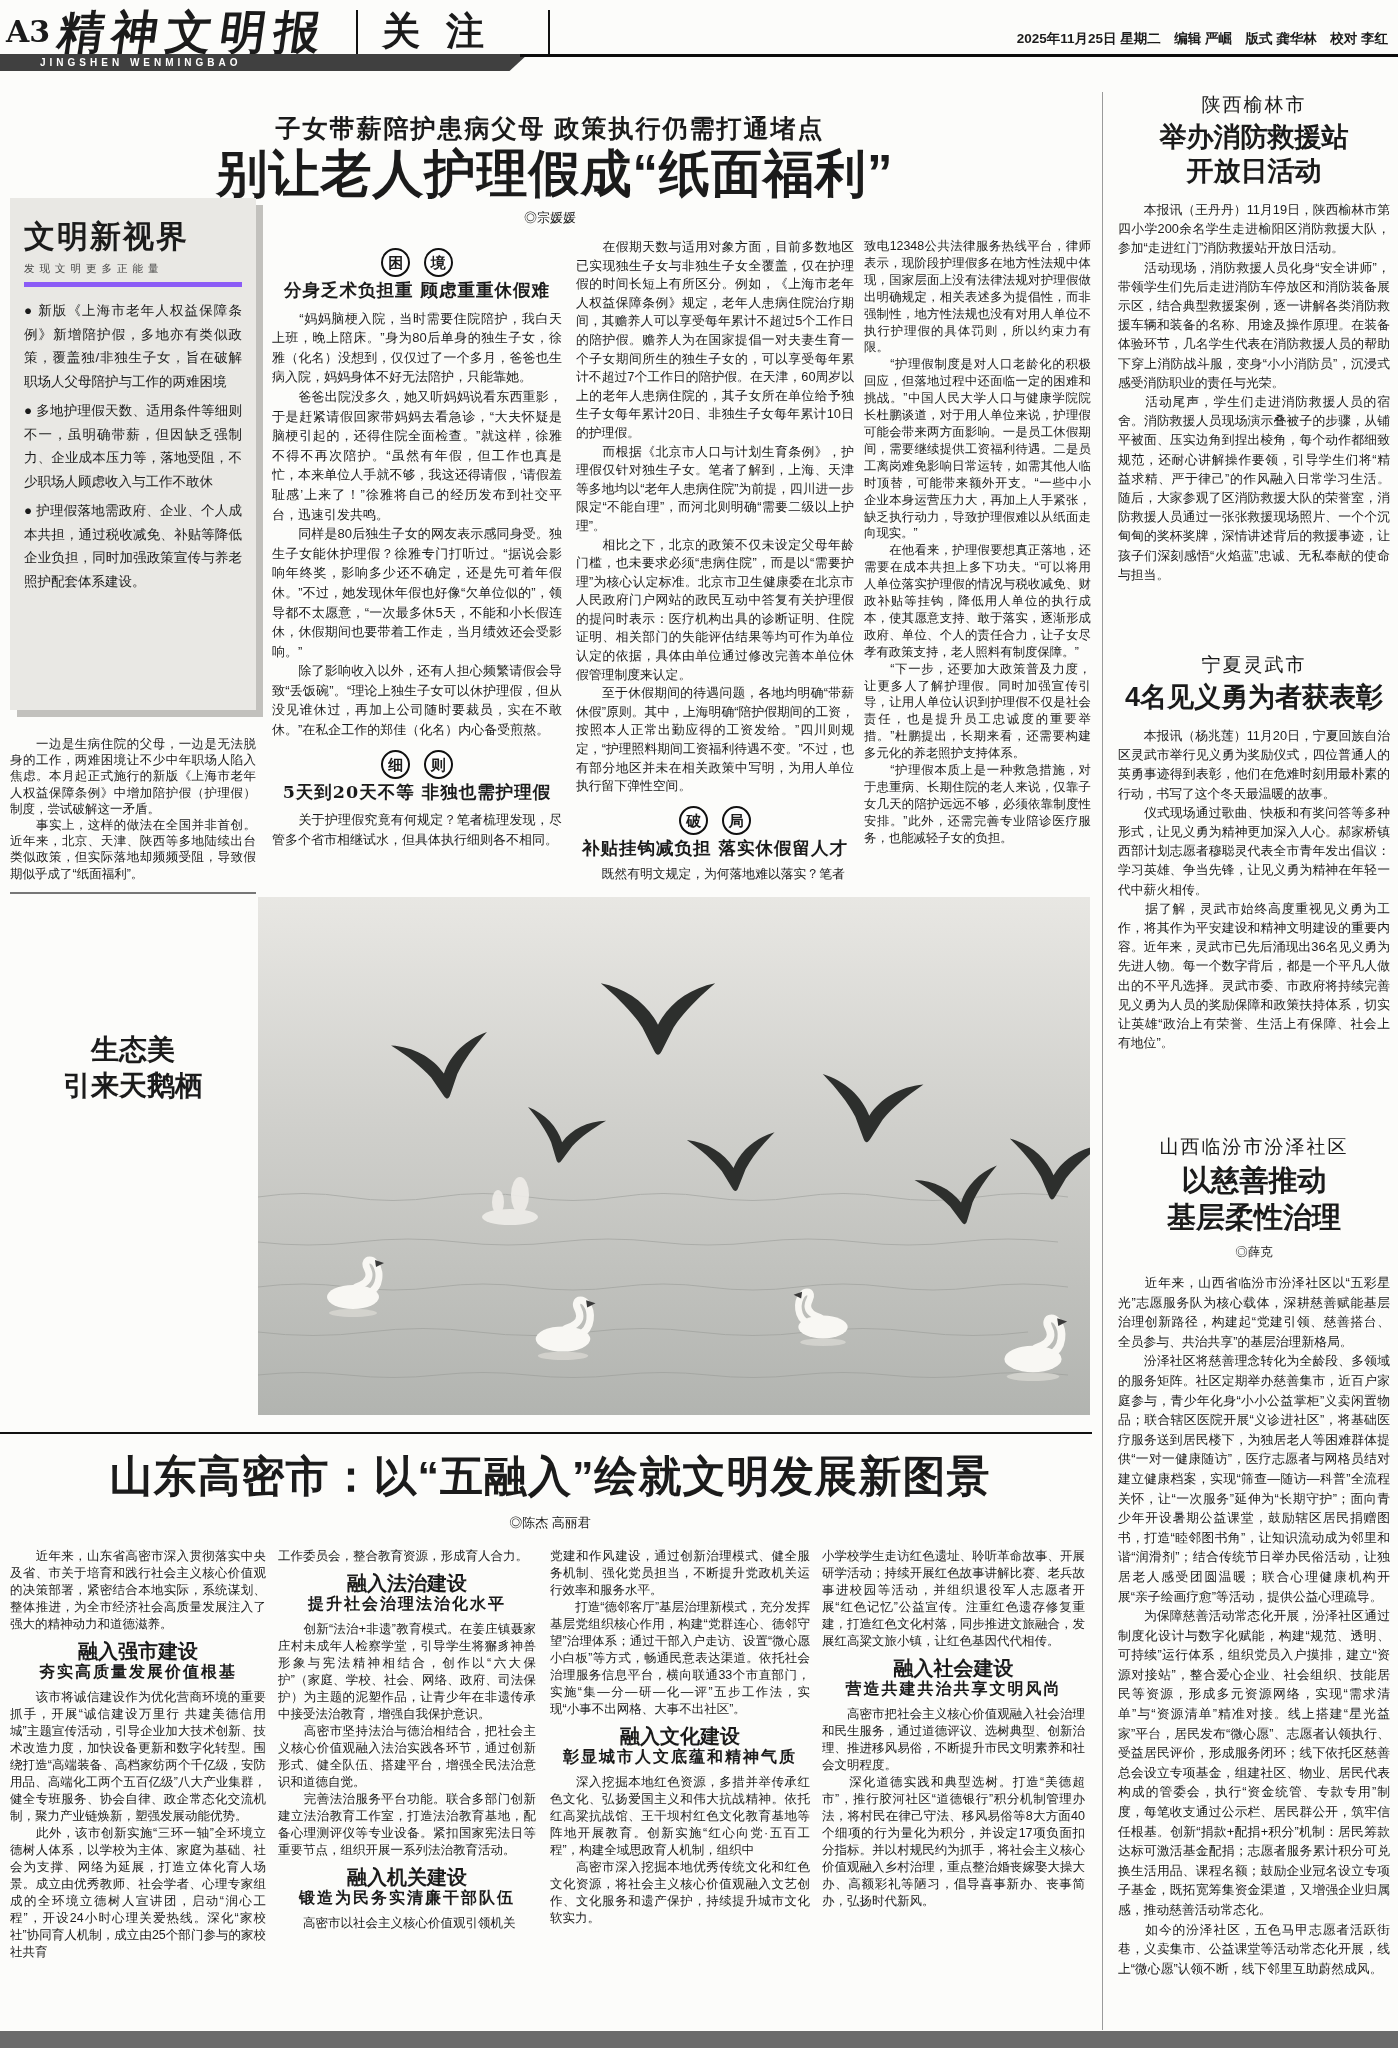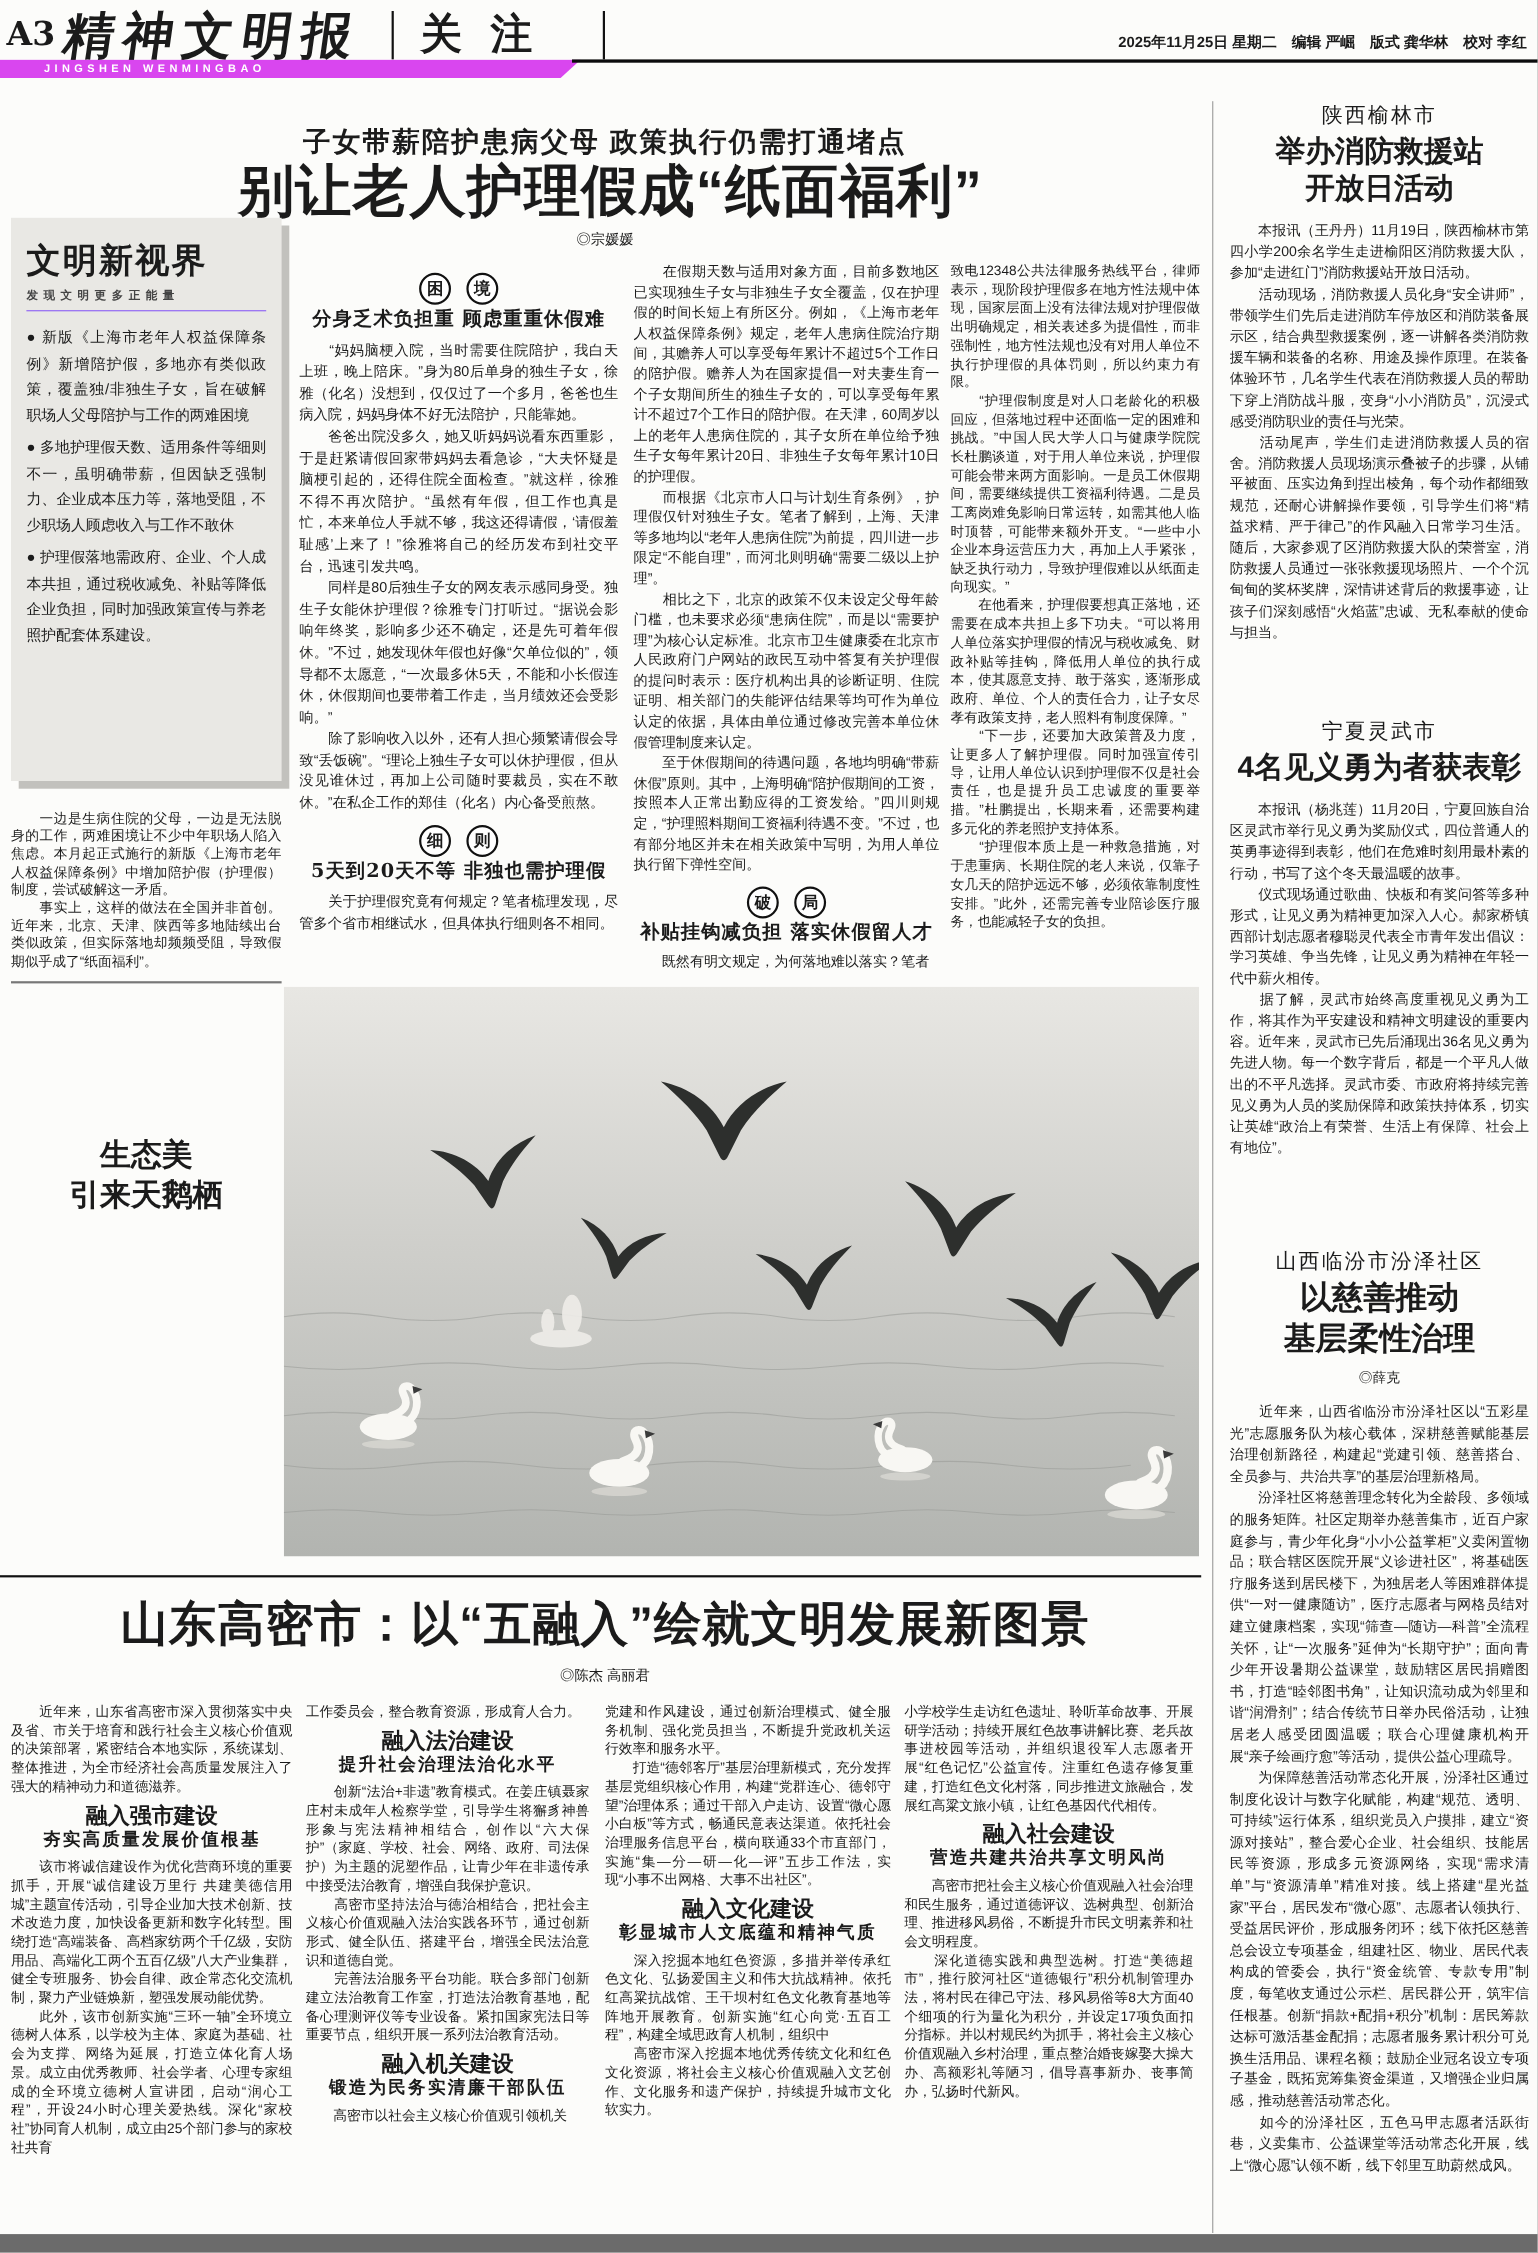--- a/index.html
+++ b/index.html
@@ -6,35 +6,35 @@
   .page{position:relative;width:1398px;height:2048px;background:#fcfcfa;margin:0 auto;overflow:hidden;
         font-family:"Liberation Sans",sans-serif;color:#1b1b1b;}
   
   .page-label{position:absolute;left:6px;top:14px;font:bold 30px "DejaVu Serif",serif;}
   .masthead{position:absolute;left:58px;top:2px;font-family:"DejaVu Serif",serif;font-weight:bold;
             font-size:46px;letter-spacing:8px;transform:skewX(-8deg);}
   .mast-sep1{position:absolute;left:356px;top:10px;width:2px;height:44px;background:#111;}
   .section-label{position:absolute;left:382px;top:6px;font-size:38px;font-weight:900;letter-spacing:26px;}
   .mast-sep2{position:absolute;left:548px;top:10px;width:2px;height:44px;background:#111;}
   .dateline{position:absolute;right:10px;top:30px;font-size:13.5px;font-weight:bold;}
-  .mast-band{position:absolute;left:0;top:54px;width:528px;height:17px;background:#d946ef;
+  .mast-band{position:absolute;left:0;top:54px;width:528px;height:17px;background:#404040;
              clip-path:polygon(0 0,100% 0,96.5% 100%,0 100%);color:#fff;
              font-size:10px;font-weight:bold;letter-spacing:4px;line-height:17px;padding-left:40px;box-sizing:border-box;}
   .mast-rule{position:absolute;left:520px;top:54px;width:878px;height:3px;background:#0c0c0c;}
   
   .kicker{position:absolute;left:140px;top:112px;width:820px;text-align:center;
           font-size:25px;font-weight:600;letter-spacing:2px;}
   .headline{position:absolute;left:50px;top:140px;width:1010px;text-align:center;
             font-size:51px;font-weight:900;letter-spacing:1px;}
   .byline{position:absolute;left:360px;top:209px;width:380px;text-align:center;font-size:13px;color:#222;}
   
   .sidebox{position:absolute;left:10px;top:198px;width:246px;height:512px;background:#e9e8e4;
            box-shadow:7px 7px 0 #c2c1bd;box-sizing:border-box;padding:18px 14px 10px;}
   .sidebox-title{font-size:31px;font-weight:900;letter-spacing:2px;text-align:left;}
-  .sidebox-sub{font-size:10.5px;letter-spacing:5px;color:#444;margin:4px 0 12px;border-bottom:1px solid #8b5cf6;padding-bottom:6px;font-weight:bold;}
+  .sidebox-sub{font-size:10.5px;letter-spacing:5px;color:#444;margin:4px 0 12px;border-bottom:5px solid #8b5cf6;padding-bottom:6px;}
   .sidebox-bullets p{margin:0 0 6px;font-size:13.5px;line-height:23.5px;text-align:justify;}
   .intro{position:absolute;left:10px;top:736px;width:246px;height:148px;overflow:hidden;}
   .intro p{margin:0;font-size:12.5px;line-height:16.2px;text-align:justify;}
   .rail-divider{position:absolute;left:10px;top:892px;width:246px;height:2px;background:#777;}
   .cap-title{position:absolute;left:10px;top:1032px;width:246px;text-align:center;
              font-size:28px;font-weight:900;line-height:36px;}
   .cap-text{position:absolute;left:10px;top:1116px;width:246px;height:300px;overflow:hidden;
             font-family:"DejaVu Serif",serif;font-size:13.5px;line-height:25px;text-align:justify;}
   .cap-credit{display:block;text-align:right;font-family:"Liberation Sans",sans-serif;font-weight:bold;font-size:13px;}
   

